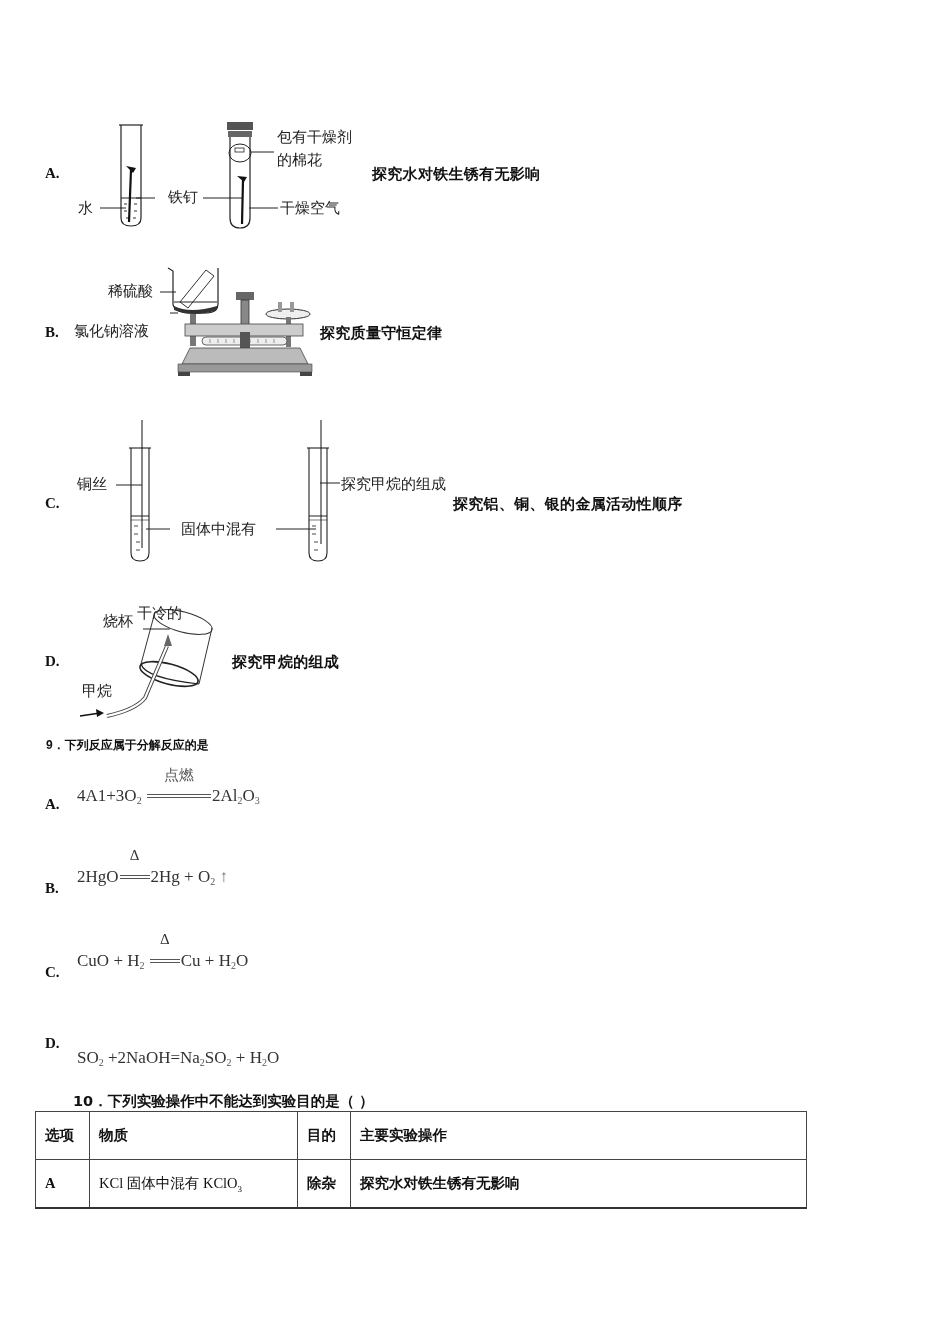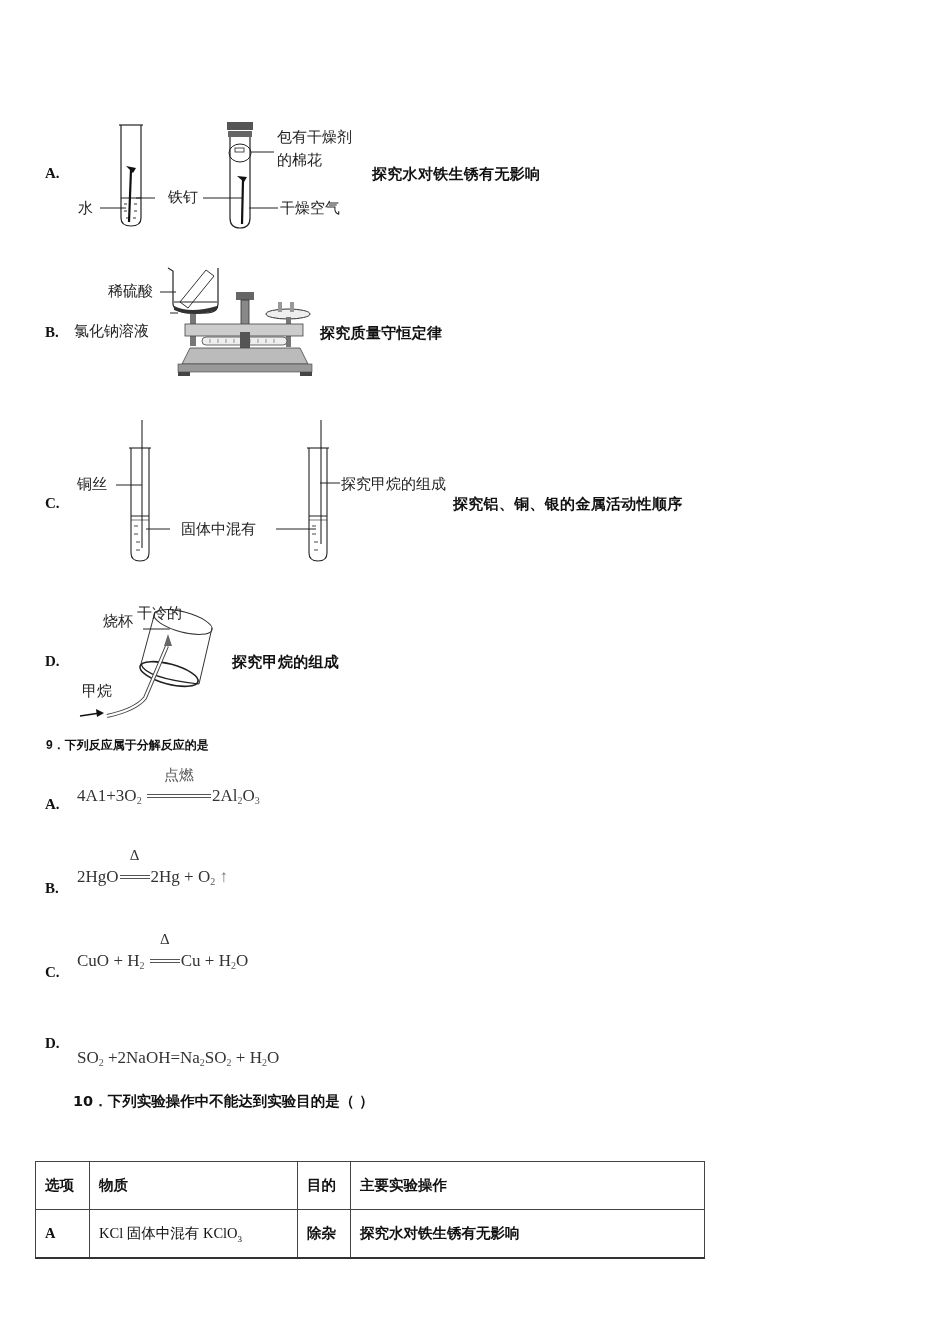--- a/index.html
+++ b/index.html
@@ -8,21 +8,21 @@
     .abs { position:absolute; }
     .optlabel { font-family:"Liberation Serif", serif; font-weight:bold; font-size:15px; }
     .cap { font-family:"DejaVu Sans", sans-serif; font-weight:bold; font-size:15px; letter-spacing:0.3px; }
     .lbl { font-family:"DejaVu Sans", sans-serif; font-size:15px; color:#222; font-weight:300;text-align:right; }
     .qtitle { font-family:Liberation Sans, sans-serif; font-weight:bold; font-size:12px; }
     .eq { font-family:"Liberation Serif", serif; font-size:17px; color:#333; white-space:nowrap; }
     .eq sub { font-size:10px; vertical-align:-3px; color:#555; }
     .cond { position:relative; display:inline-block; text-align:center; margin:0 1px; }
     .cond .top { position:absolute; left:0; right:0; top:-20px; font-size:15px; color:#555; text-align:center; }
     .cond .bars { display:inline-block; border-top:1px solid #555; border-bottom:1px solid #555; height:2px; vertical-align:middle; position:relative; top:-1px; }
-    table.q10 { position:absolute; left:35px; top:1161px; border-collapse:collapse; width:670px; }
+    table.q10 { position:absolute; left:35px; top:1111px; border-collapse:collapse; width:772px; }
     table.q10 td { border:1px solid #444; height:47px; font-size:14.5px; font-weight:bold; padding:0 0 0 9px; vertical-align:middle; }
     table.q10 { border-bottom:2px solid #333; }
     .serifb { font-family:"Liberation Serif", serif; font-weight:normal; }
     .q10title { font-family:"DejaVu Sans", sans-serif; font-size:14.5px; font-weight:bold; }
   </style>
 </head>
 <body>
 
 
 

